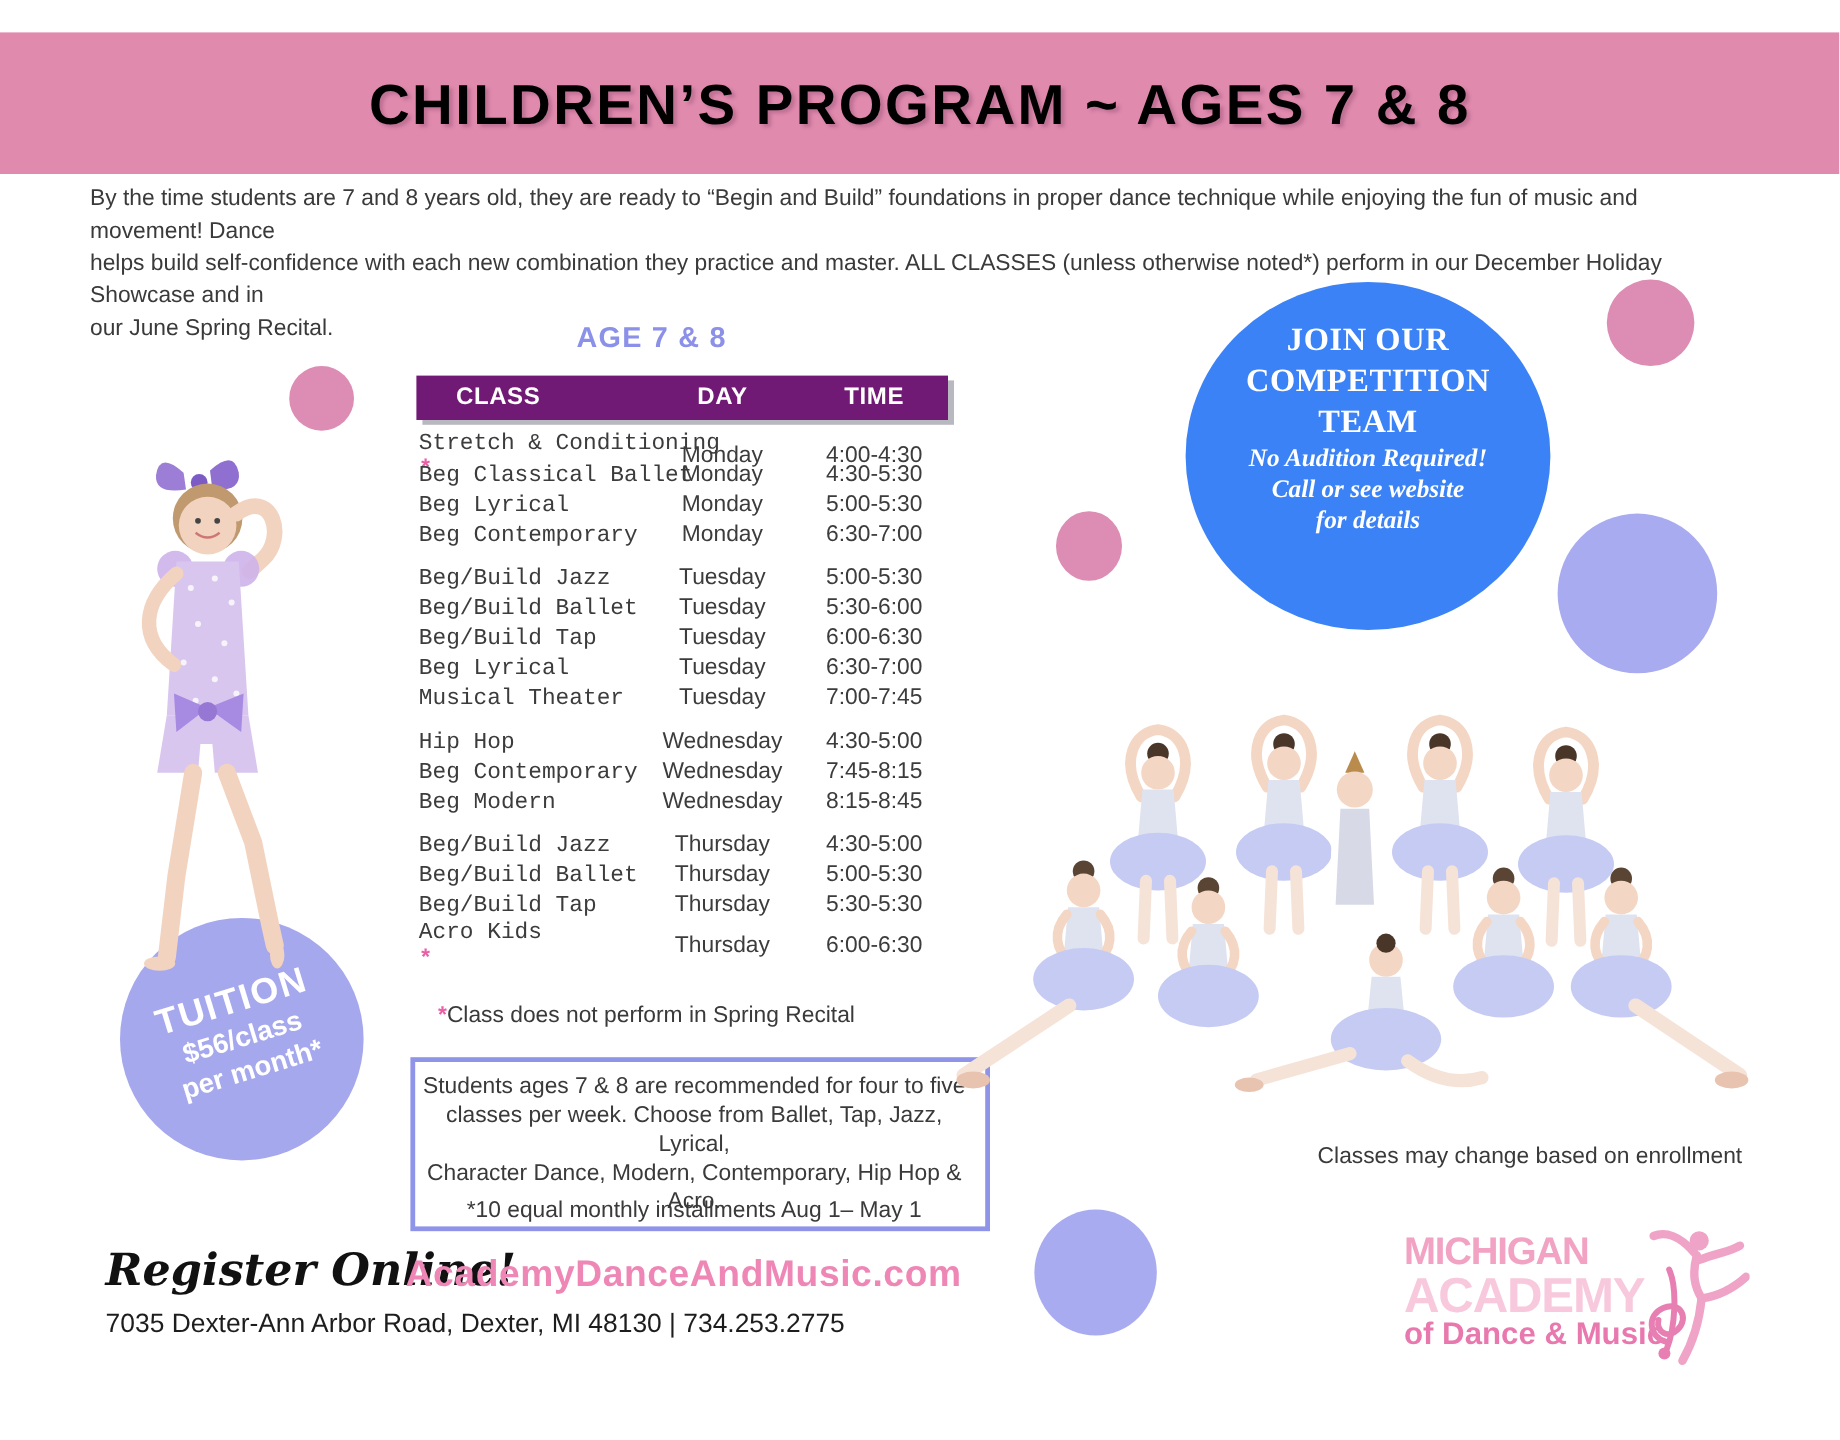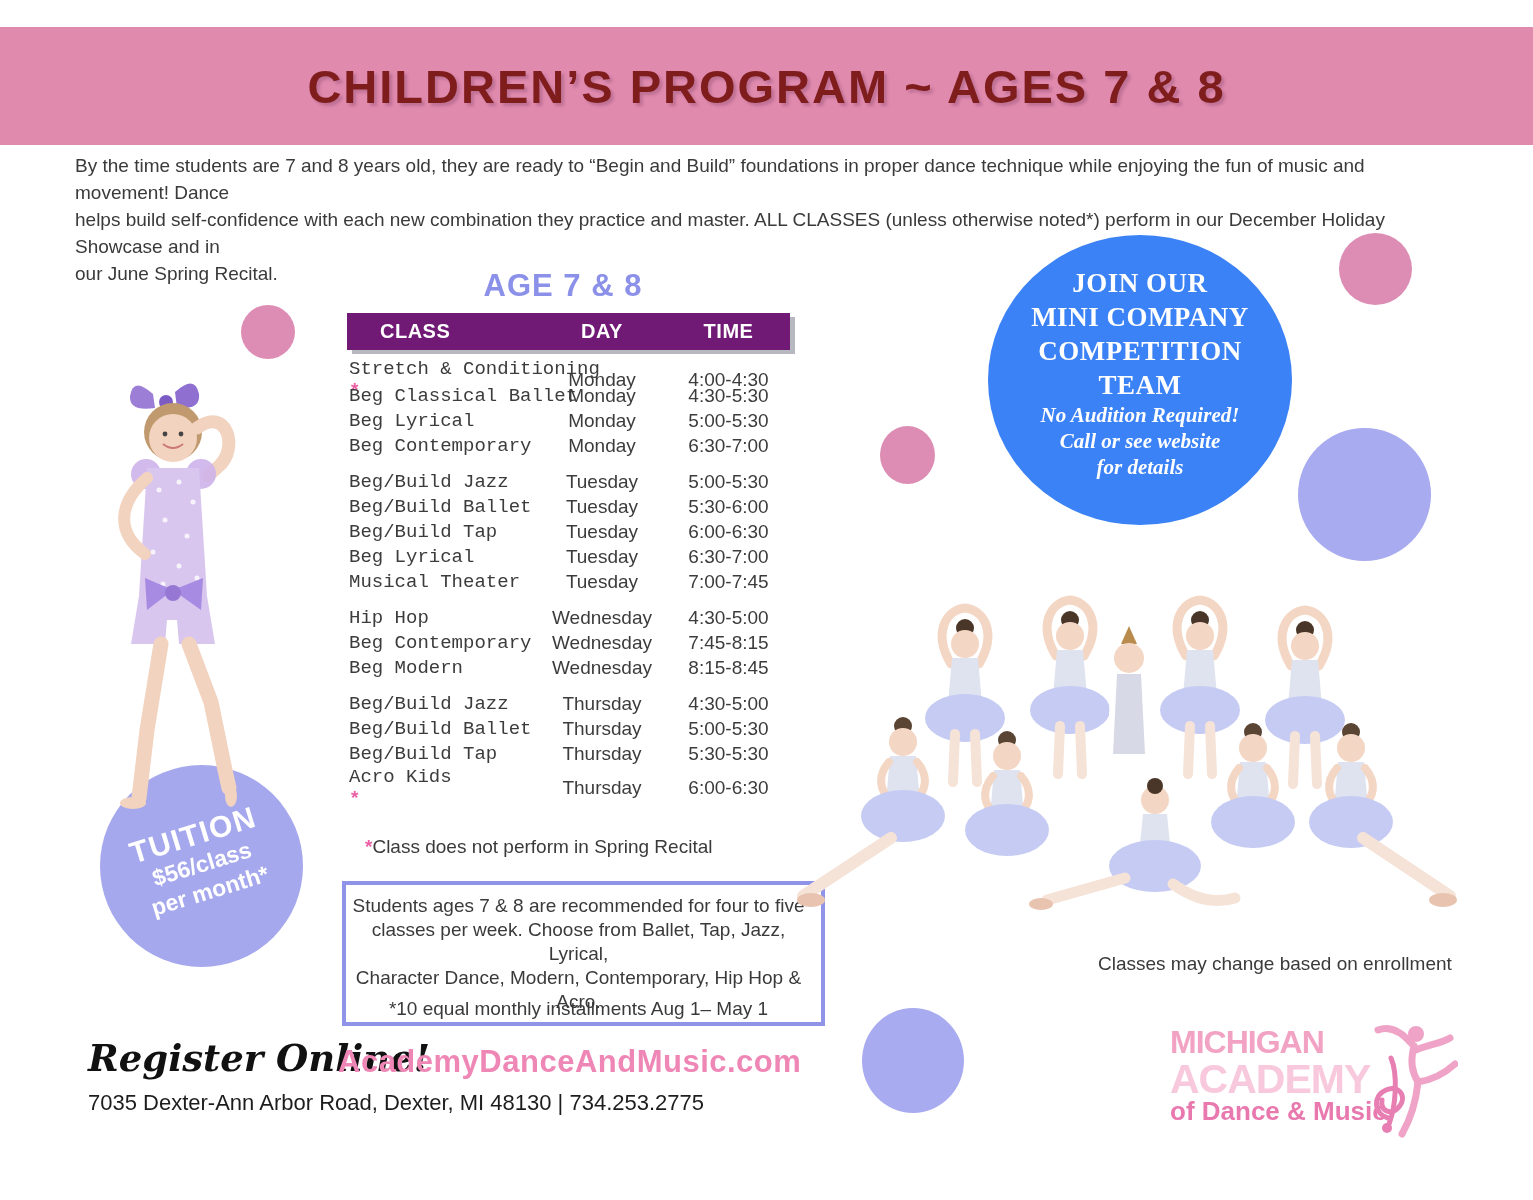--- a/index.html
+++ b/index.html
@@ -2,34 +2,34 @@
 <html><head>
 <meta charset="utf-8">
 <style>
   html,body{margin:0;padding:0;background:#ffffff;}
   .page{position:relative;width:1533px;height:1200px;background:#ffffff;overflow:hidden;
         font-family:"Liberation Sans",sans-serif;color:#3c3c3c;}
 
   
   .banner{position:absolute;left:0;top:27px;width:1533px;height:118px;background:#e08aae;
           display:flex;align-items:center;justify-content:center;}
-  .banner-title{color:#7f1d1d;font-size:47px;font-weight:bold;letter-spacing:2px;
+  .banner-title{color:#000000;font-size:47px;font-weight:bold;letter-spacing:2px;
                 text-shadow:3px 3px 3px rgba(90,40,70,.25);}
 
   
   .intro{position:absolute;left:75px;top:152px;width:1340px;font-size:19px;line-height:27px;color:#3a3a3a;}
 
   
   .circle{position:absolute;border-radius:50%;}
   .c-pink{background:#dd8cb3;}
   .c-peri{background:#a8abef;}
 
   
-  .age-title{position:absolute;left:363px;top:268px;width:400px;text-align:center;
-             font-size:31px;font-weight:bold;letter-spacing:1px;color:#8b90e8;}
+  .age-title{position:absolute;left:343px;top:268px;width:400px;text-align:center;
+             font-size:24px;font-weight:bold;letter-spacing:1px;color:#8b90e8;}
   .sched{position:absolute;left:347px;top:313px;width:443px;}
   .sched-header{display:grid;grid-template-columns:190px 130px 123px;height:37px;align-items:center;
                 background:#701a75;color:#ffffff;font-weight:bold;font-size:20px;letter-spacing:.5px;
                 box-shadow:5px 4px 0 rgba(125,125,140,.55);}
   .hdr-class{padding-left:33px;}
   .center{text-align:center;}
   .sched-body{margin-top:8px;}
   .row-group{margin-bottom:11px;}
   .sched-row{display:grid;grid-template-columns:190px 130px 123px;height:25px;align-items:center;
              font-size:19px;color:#3c3c3c;}
@@ -202,21 +202,20 @@
       <div class="rec-line">Character Dance, Modern,  Contemporary, Hip Hop &amp; Acro.</div>
     </div>
 
   <div class="installments">*10 equal monthly installments Aug 1– May 1</div>
 
   <div class="enrollment">Classes may change based on enrollment</div>
 
   <div class="join-circle">
     <div>
         <div class="join-line">JOIN OUR</div>
-        <div class="join-line">MINI COMPANY</div>
         <div class="join-line">COMPETITION</div>
         <div class="join-line">TEAM</div>
       </div>
     <div>
         <div class="join-sub-line">No Audition Required!</div>
         <div class="join-sub-line">Call or see website</div>
         <div class="join-sub-line">for details</div>
       </div>
   </div>
 

